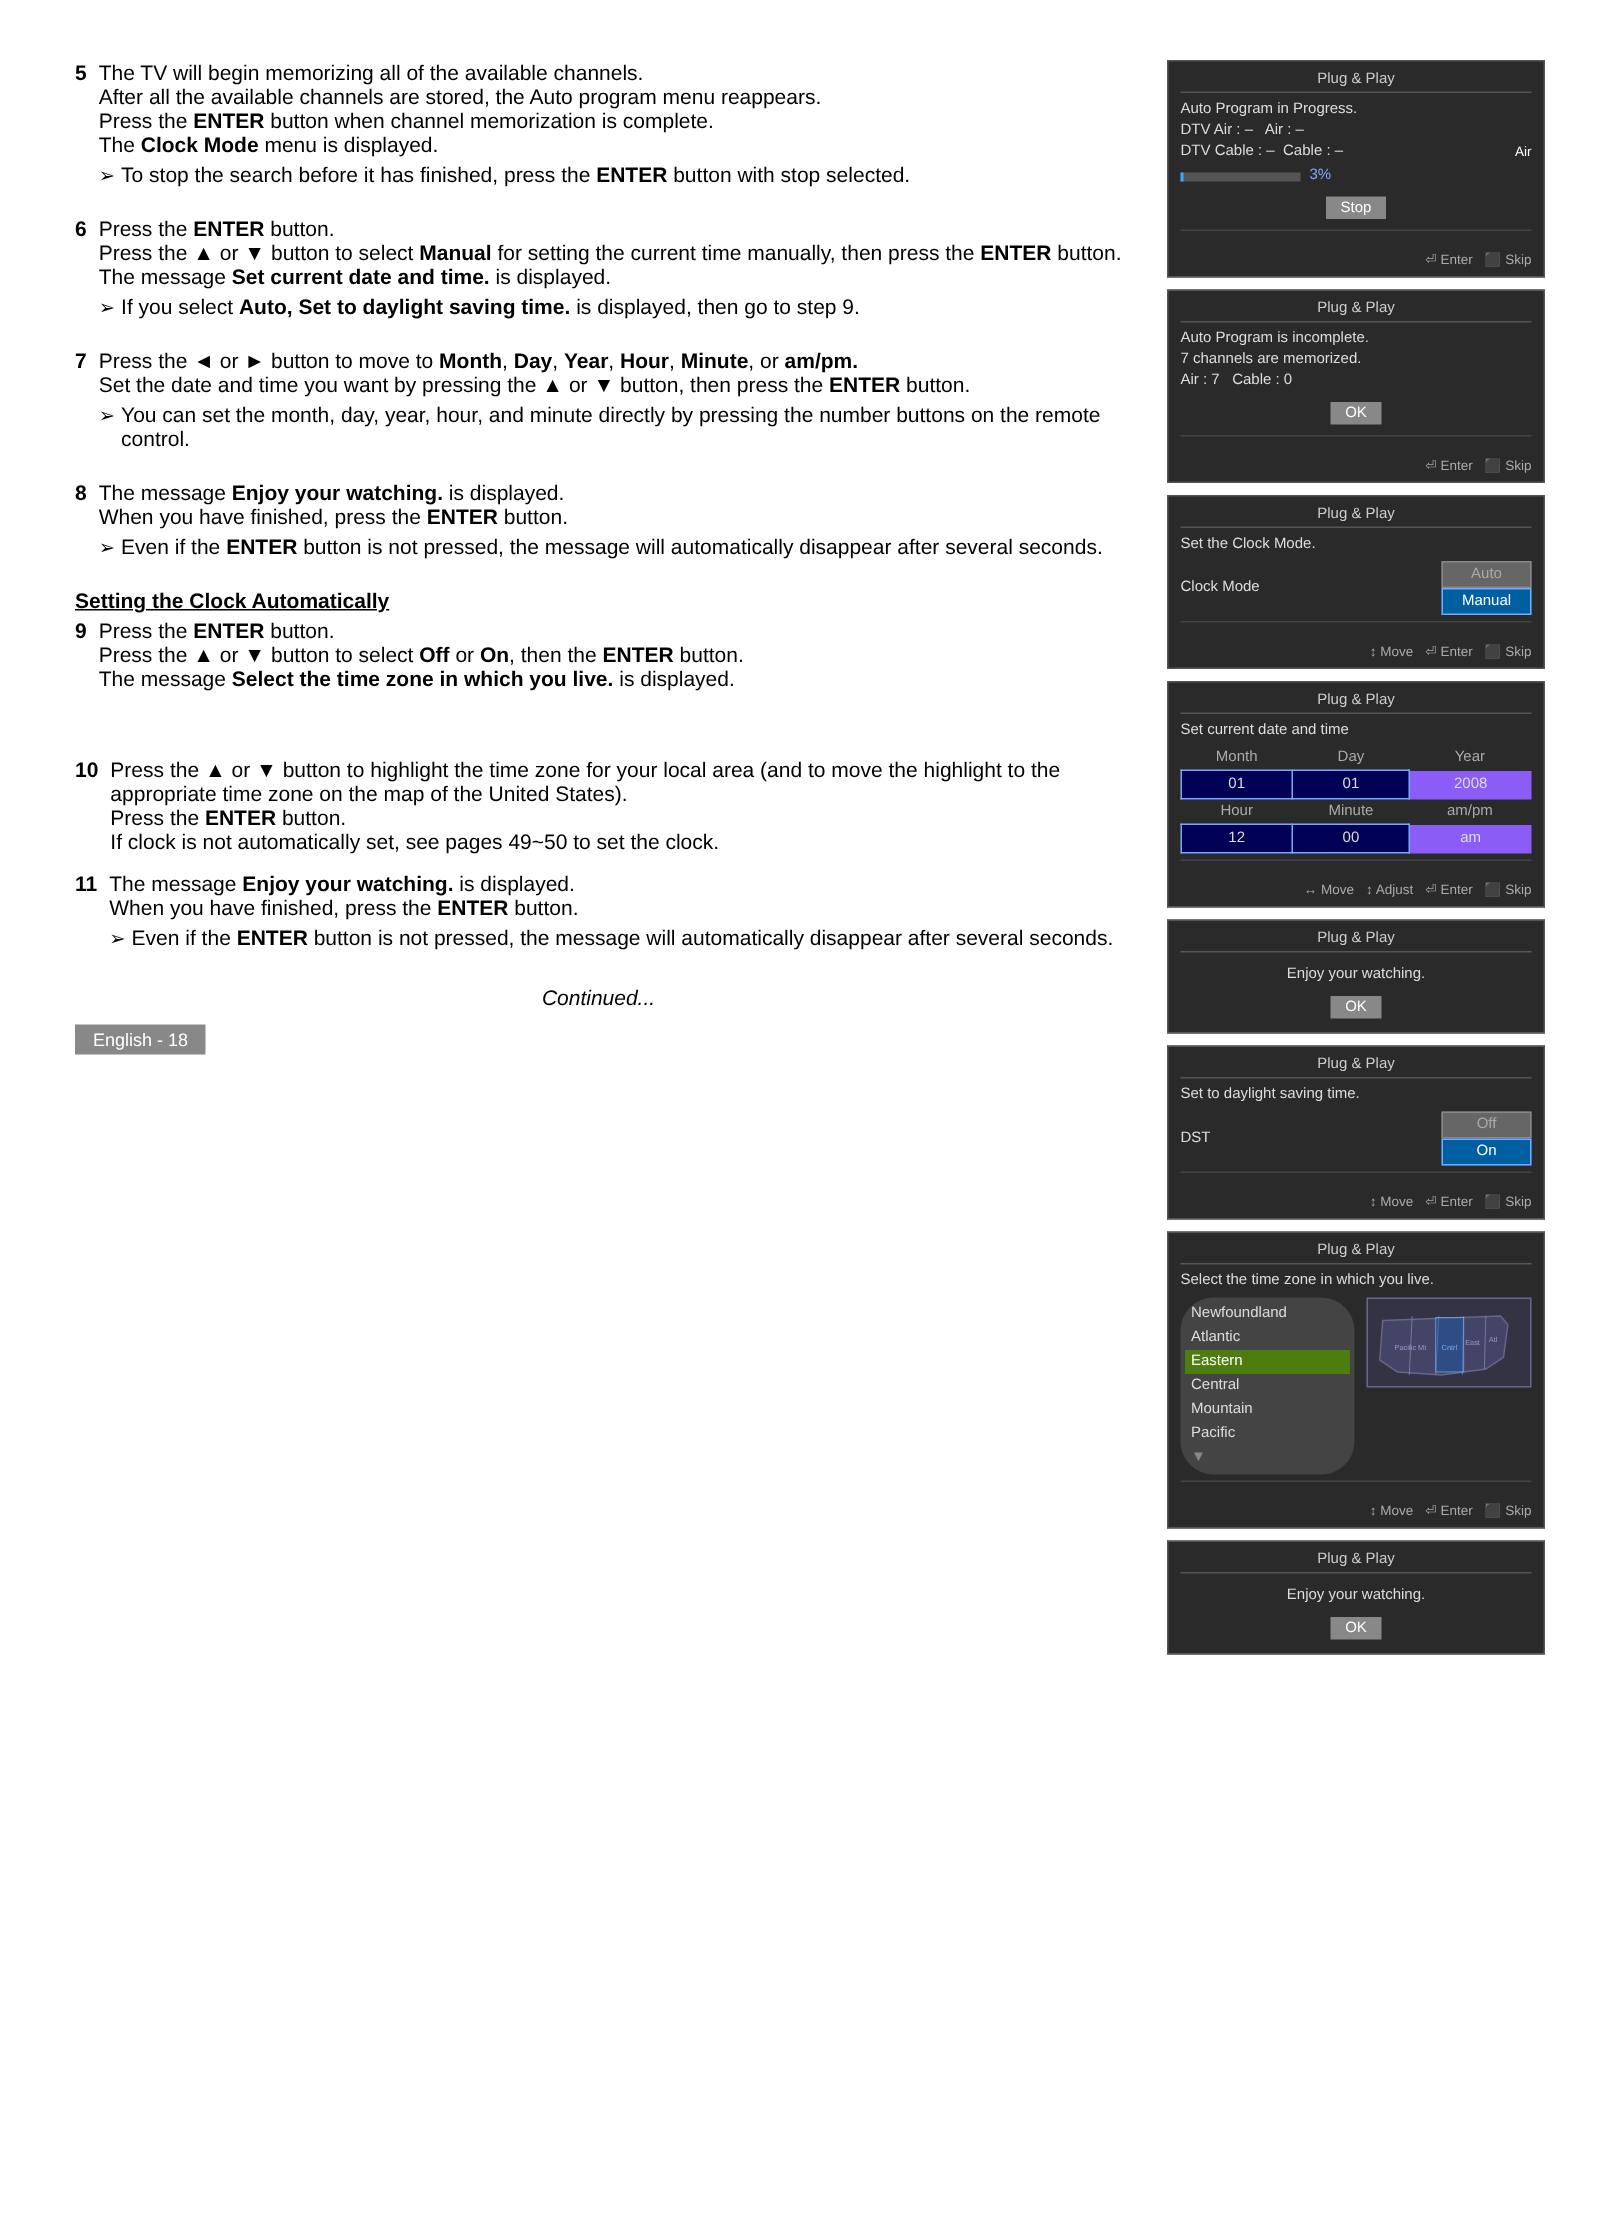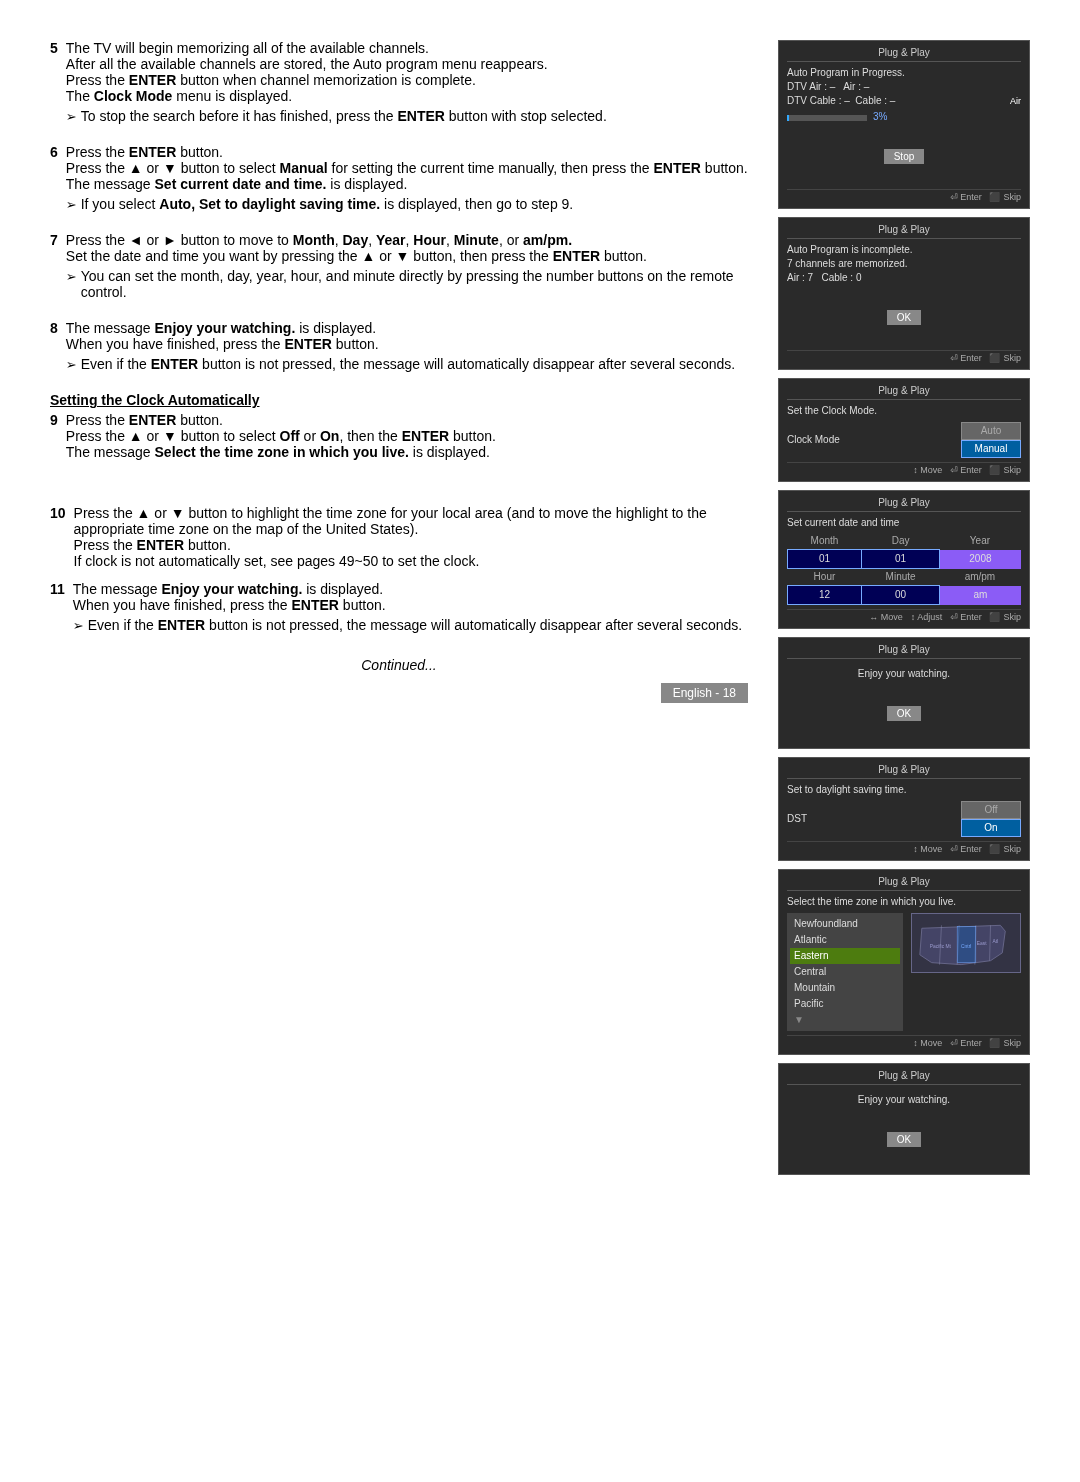--- a/index.html
+++ b/index.html
@@ -49,31 +49,31 @@
       line-height: 1.4;
     }
     .ui-box-btn {
       background: #888;
       color: #fff;
       border: none;
       padding: 2px 10px;
       font-size: 10px;
       cursor: pointer;
       display: inline-block;
-      margin: 21px auto;
+      margin: 3px auto;
     }
     .ui-box-footer {
       display: flex;
       justify-content: flex-end;
       gap: 8px;
       font-size: 9px;
       color: #aaa;
       margin-top: 4px;
       border-top: 1px solid #444;
-      padding-top: 2px;
+      padding-top: 14px;
     }
     .ui-box-footer span { display: flex; align-items: center; gap: 2px; }
     .progress-bar-outer {
       background: #555;
       height: 6px;
       width: 80px;
       margin-top: 2px;
     }
     .progress-bar-inner {
       background: #3af;
@@ -180,21 +180,21 @@
       margin-bottom: 4px;
       font-size: 14px;
     }
     .continued {
       text-align: center;
       font-style: italic;
       font-size: 14px;
       margin: 20px 0 10px;
     }
     .page-footer {
-      text-align: right;
+      text-align: left;
     }
     .footer-badge {
       background: #888;
       color: #fff;
       padding: 3px 12px;
       font-size: 12px;
       display: inline-block;
     }
     .center-btn-row {
       text-align: center;
@@ -443,21 +443,21 @@
         <span>⏎ Enter</span>
         <span>⬛ Skip</span>
       </div>
     </div>
 
     <div class="ui-box">
       <div class="ui-box-title">Plug &amp; Play</div>
       <div class="ui-box-content">
         <div>Select the time zone in which you live.</div>
         <div style="display:flex;gap:4px;margin-top:4px;">
-          <div class="select-list" style="flex:1;">
+          <div class="select-list" style="flex:1;border-radius:22px;">
             <div>Newfoundland</div>
             <div>Atlantic</div>
             <div class="selected">Eastern</div>
             <div>Central</div>
             <div>Mountain</div>
             <div>Pacific</div>
             <div style="color:#888;">▼</div>
           </div>
           <div class="map-placeholder">
             <svg width="110" height="60" viewBox="0 0 110 60">

